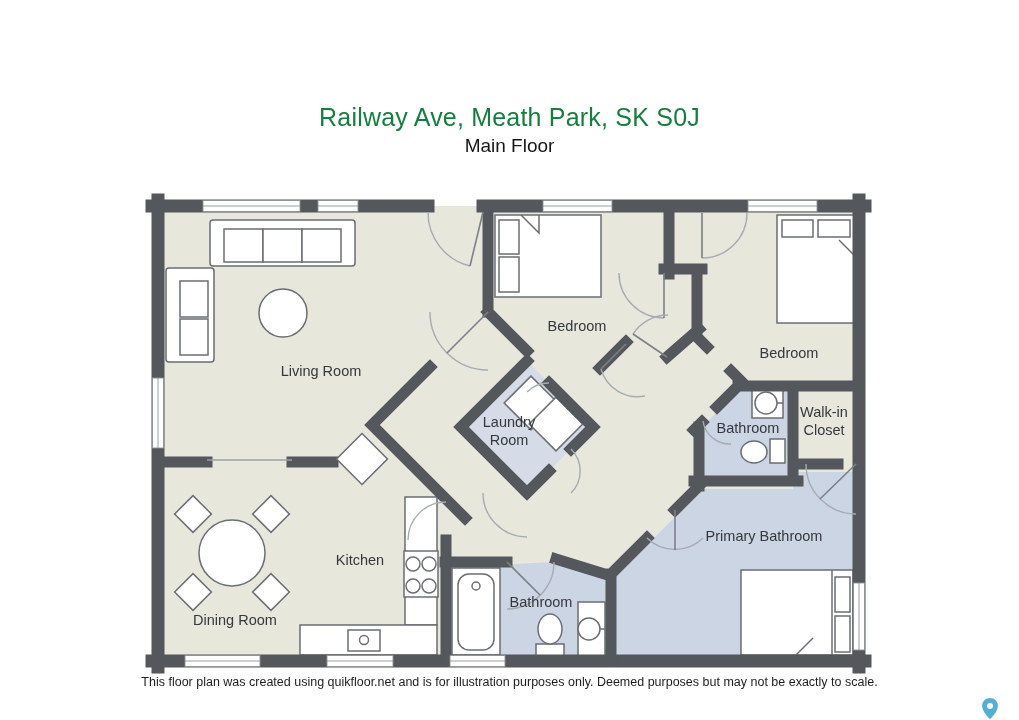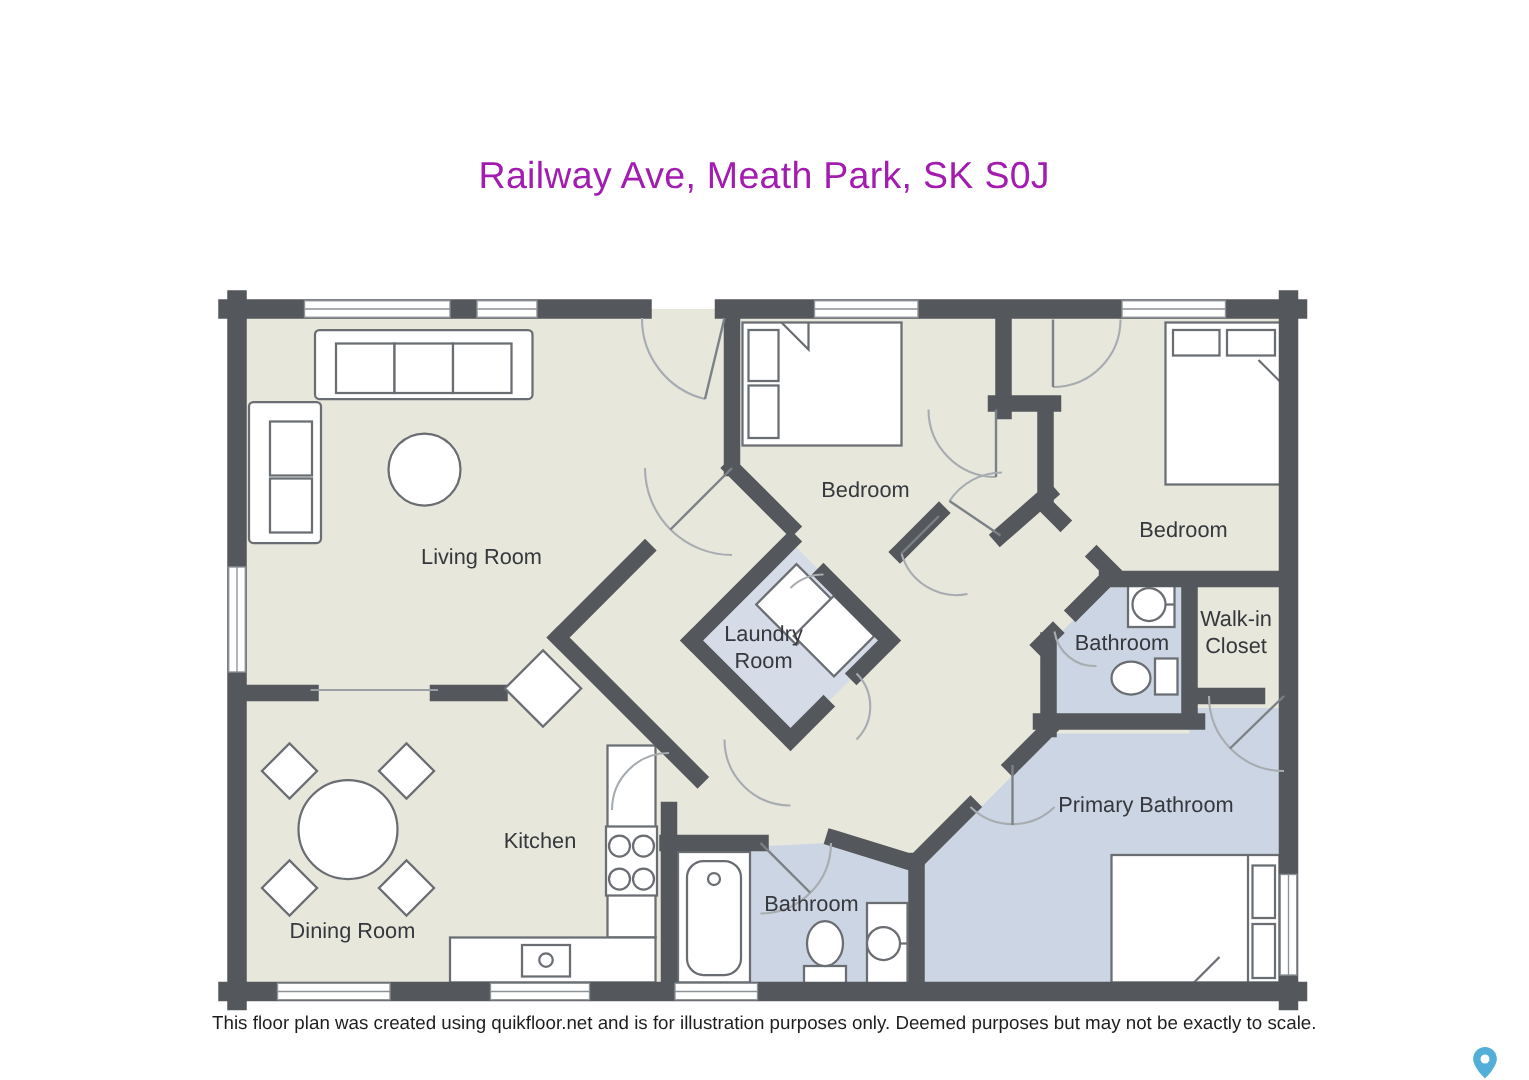--- a/index.html
+++ b/index.html
@@ -1,19 +1,19 @@
 <!DOCTYPE html>
 <html><head>
 <meta charset="utf-8">
 <style>
   html,body{margin:0;padding:0;background:#ffffff;}
   .page{position:relative;width:1019px;height:720px;background:#ffffff;overflow:hidden;
         font-family:"Liberation Sans",sans-serif;}
   .title{position:absolute;top:103px;left:0;width:100%;text-align:center;
-         font-size:25px;color:#a21caf;letter-spacing:.2px;}
+         font-size:25px;color:#15803d;letter-spacing:.2px;}
   .subtitle{position:absolute;top:135px;left:0;width:100%;text-align:center;
             font-size:19px;color:#161616;}
   .disclaimer{position:absolute;top:675px;left:0;width:100%;text-align:center;
               font-size:12.5px;color:#1d1d1d;}
   svg.plan{position:absolute;left:0;top:0;}
   svg.plan text{font-family:"Liberation Sans",sans-serif;font-size:14.5px;fill:#35383c;}
   .wall{stroke:#54575c;stroke-width:11;fill:none;stroke-linecap:square;}
   .wall-ext{stroke:#54575c;stroke-width:13;fill:none;stroke-linecap:square;}
   .thinopen{stroke:#9aa0a5;stroke-width:1.3;fill:none;}
   .arc{stroke:#a7acb1;stroke-width:1.4;fill:none;}
@@ -22,20 +22,21 @@
   .furn-line{fill:none;stroke:#6a6e73;stroke-width:1.5;}
   .win rect{fill:#ffffff;stroke:#8d9296;stroke-width:.9;}
   .win line{stroke:#8d9296;stroke-width:.9;}
 </style>
 </head>
 <body>
 
 <div class="page">
 
   <div class="title">Railway Ave, Meath Park, SK S0J</div>
+  <div class="subtitle">Main Floor</div>
 
   <svg class="plan" width="1019" height="720" viewBox="0 0 1019 720">
 
     <g>
       <rect x="158" y="206" width="701" height="455" fill="#e7e7dc"></rect>
       <polygon points="527,361 593,427 527,493 461,427" fill="#d5dbe7"></polygon>
       <polygon points="699,430 738,391 788,391 788,476 699,476" fill="#ccd5e3"></polygon>
       <polygon points="616,655 616,576 703,489 793,489 793,472 853,472 853,655" fill="#ccd5e3"></polygon>
       <polygon points="451,655 451,567 553,562 606,577 606,655" fill="#ccd5e3"></polygon>
     </g>

